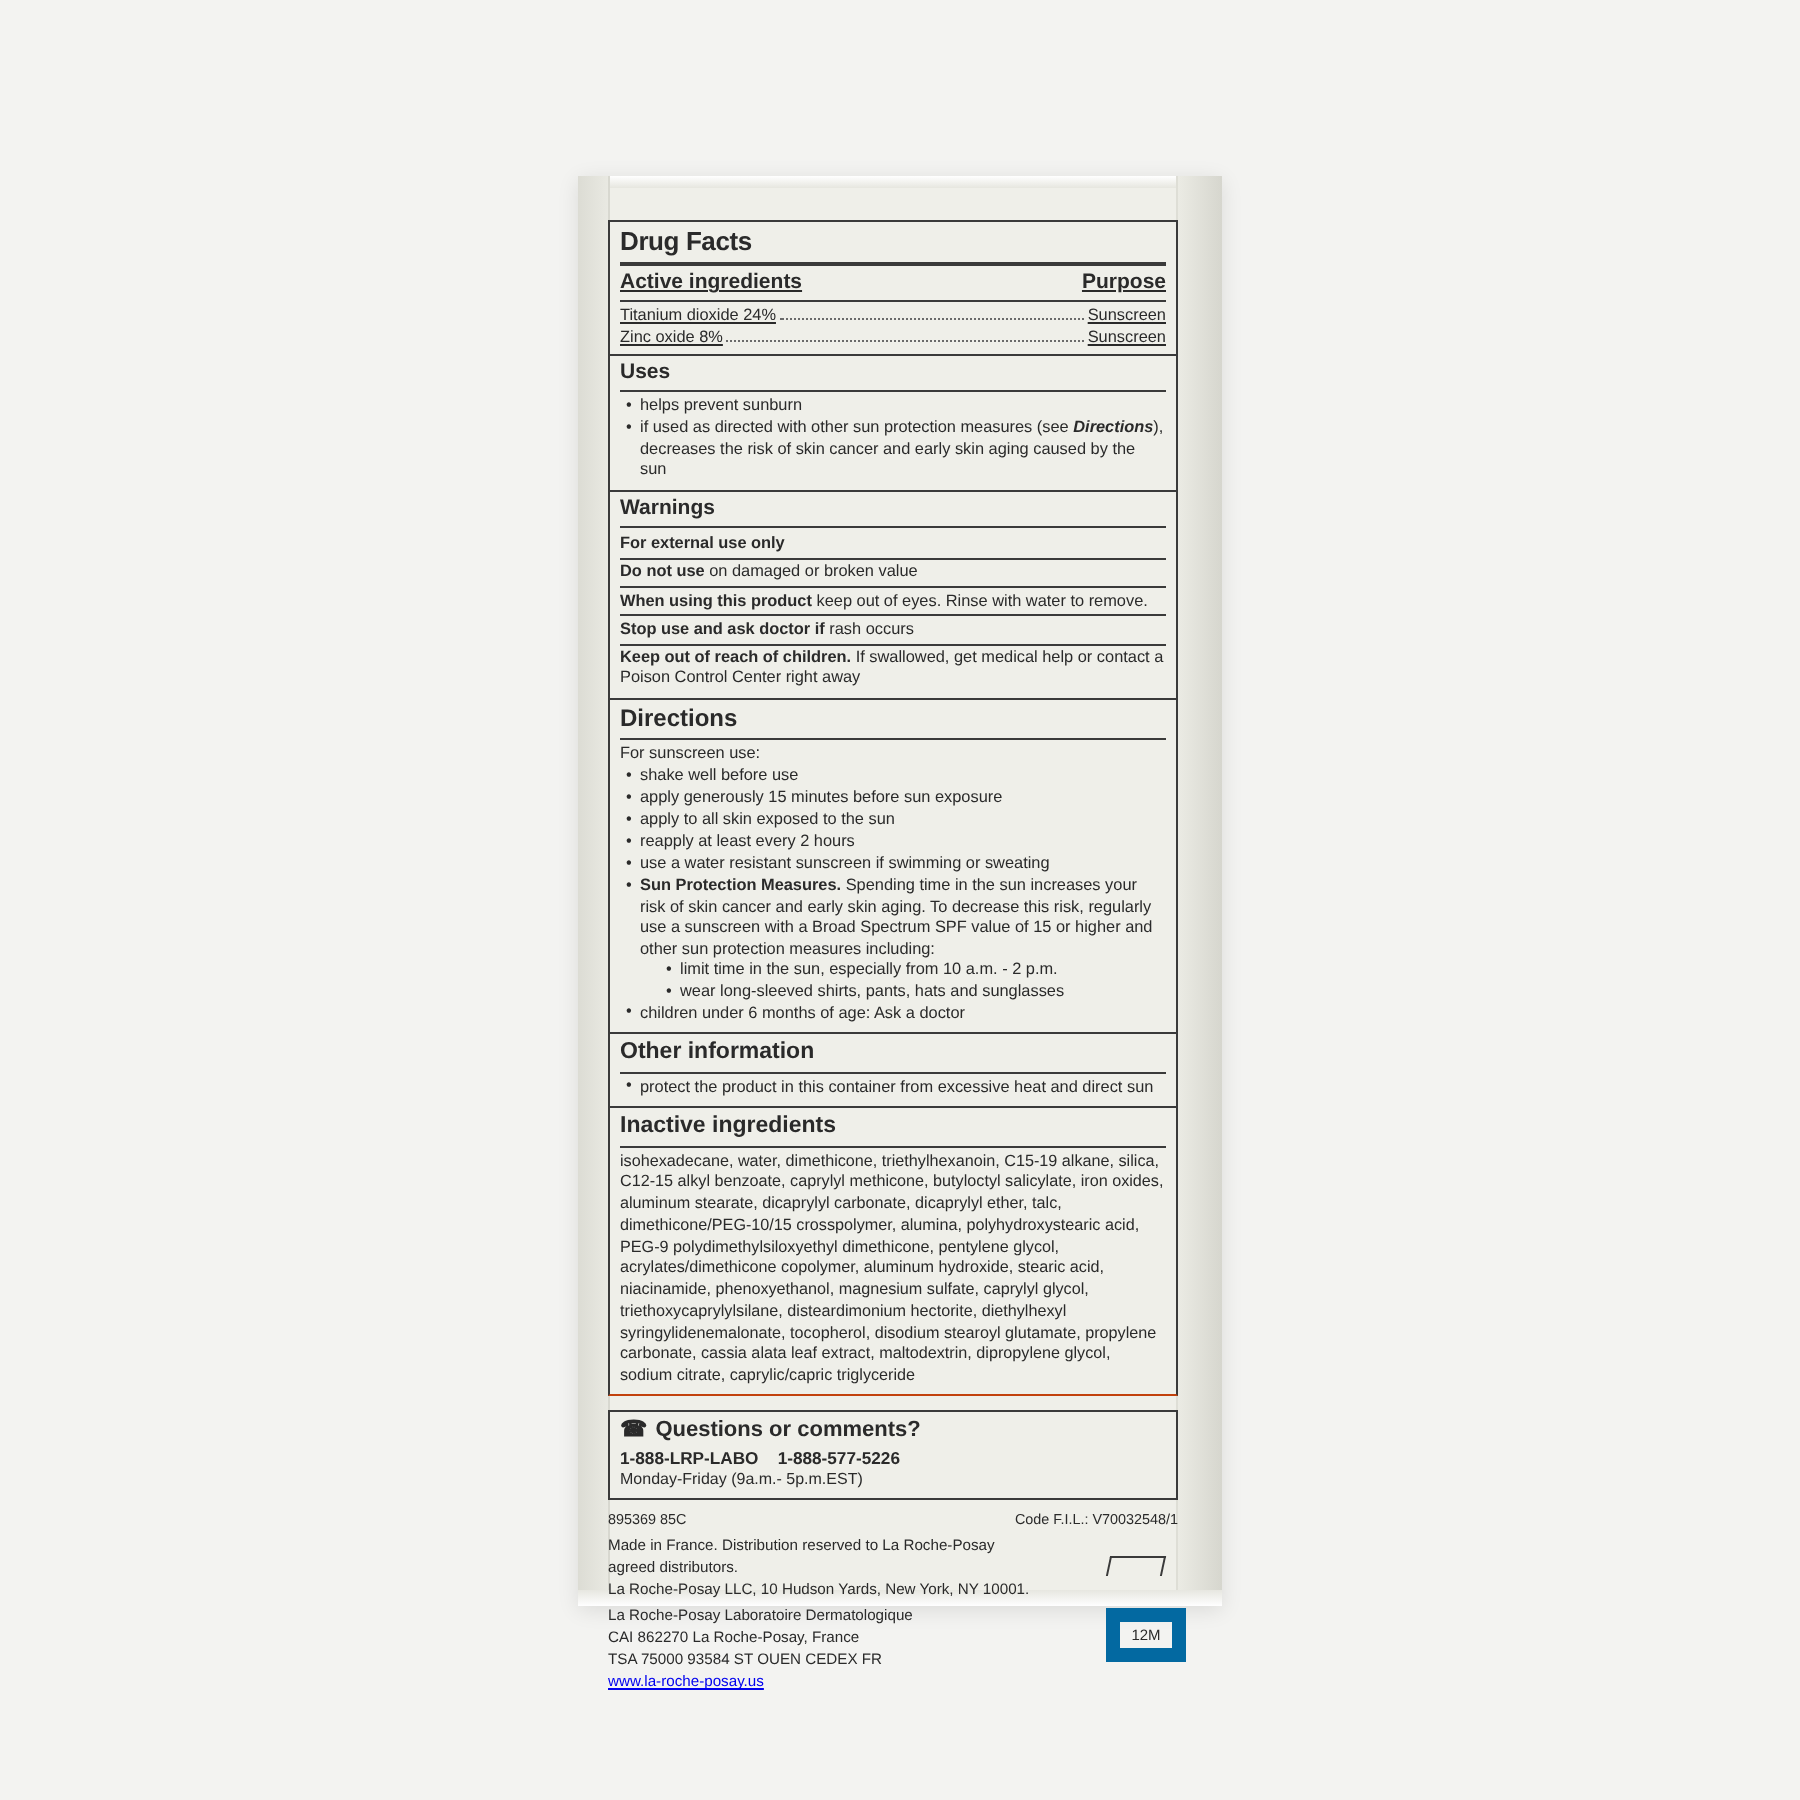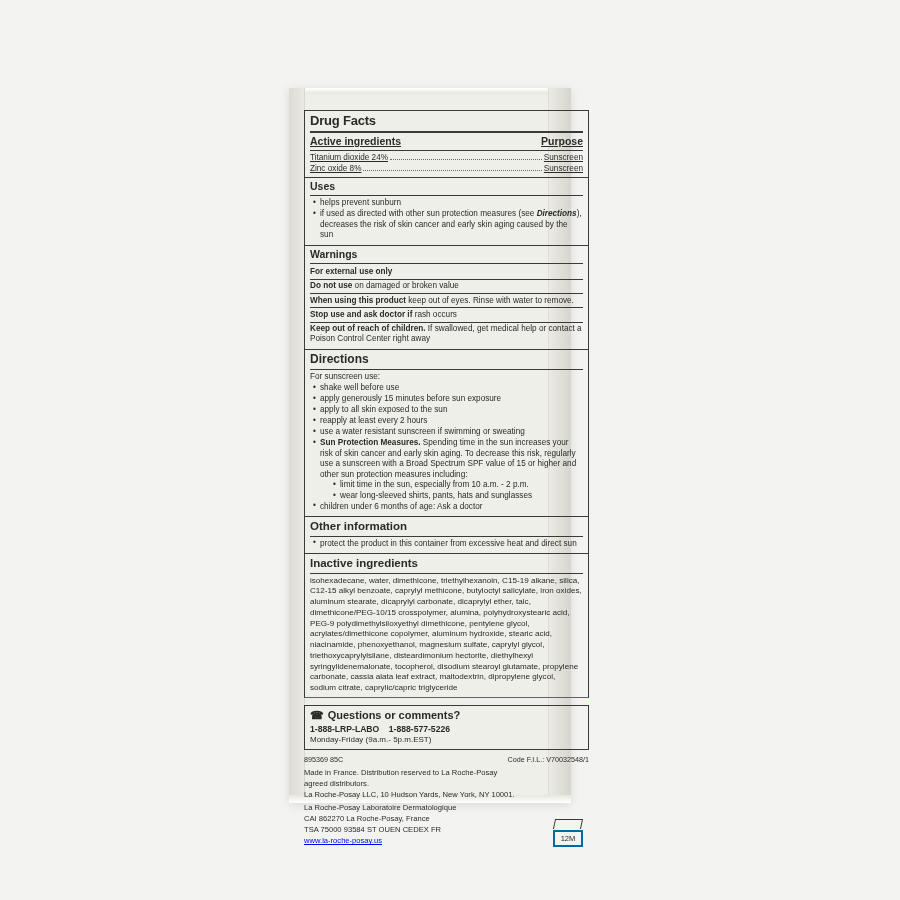--- a/index.html
+++ b/index.html
@@ -16,21 +16,21 @@
     height: 900px;
     background: #f3f3f1;
     overflow: hidden;
   }
 
   
   #carton {
     position: absolute;
     left: 289px;
     top: 88px;
-    width: 282px;
+    width: 322px;
     height: 715px;
     background: #efefe9;
     box-shadow: 0 2px 10px rgba(0,0,0,0.10);
   }
   
   #fold-left {
     position: absolute;
     left: 0; top: 0;
     width: 15px; height: 100%;
     background: linear-gradient(to right, #dcdcd4, #e9e9e2);
@@ -191,22 +191,22 @@
   #pao .lid {
     width: 26px; height: 9px;
     border: 1px solid #3a3a3a;
     border-bottom: none;
     margin: 0 auto 1px auto;
     transform: skewX(-12deg);
     background: transparent;
   }
   #pao .jar {
     width: 26px; height: 13px;
-    border: 2px solid #0369a1;
-    margin: 0 auto;
+    border: 7px solid #0369a1;
+    margin: 16px auto;
     font-size: 7.5px;
     line-height: 13px;
     text-align: center;
   }
   .bold { font-weight: bold; }
   .italic { font-style: italic; }
 </style>
 </head>
 <body>
 

